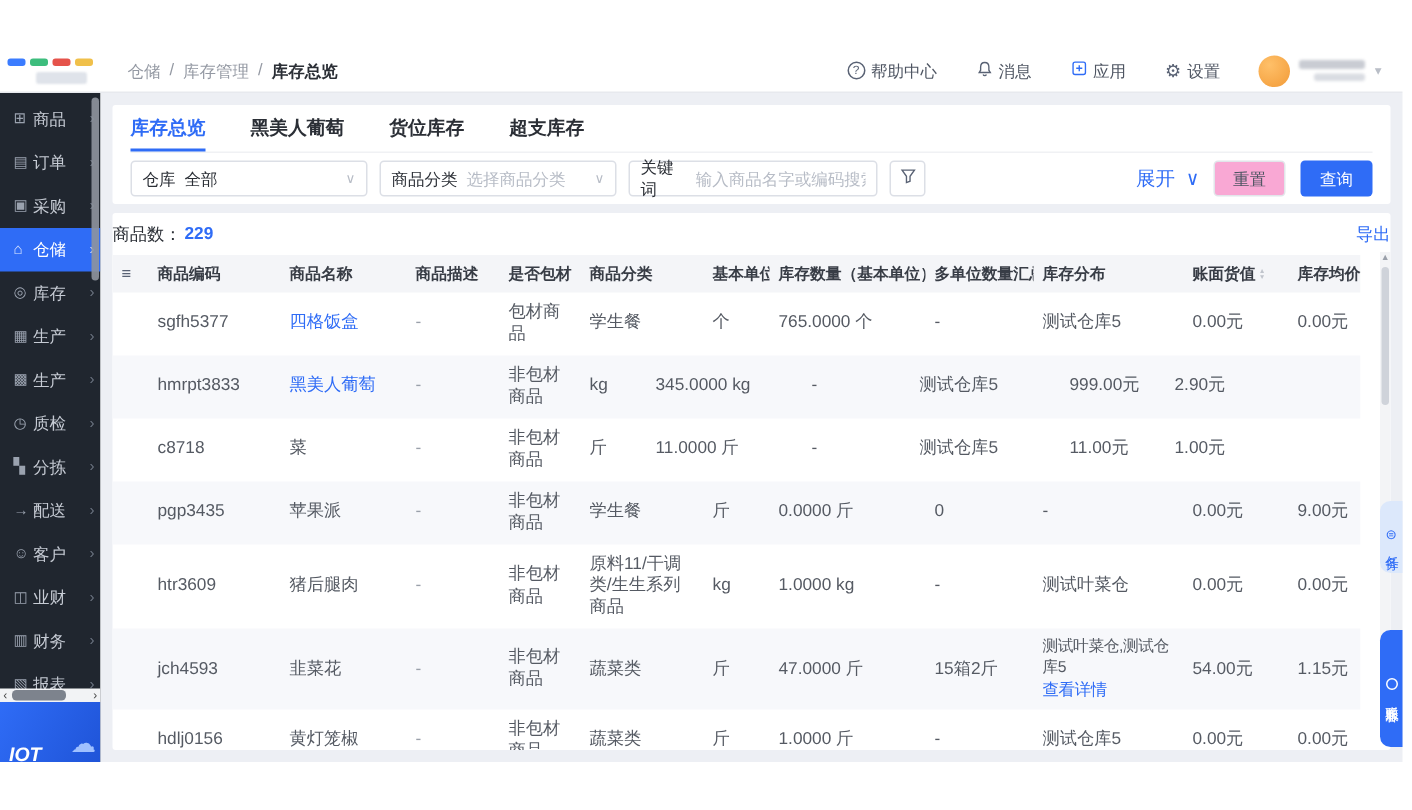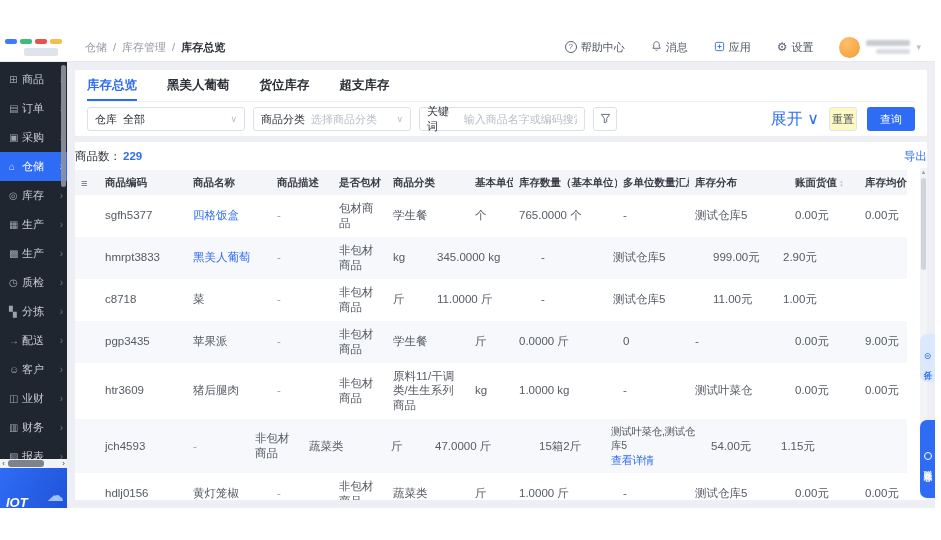--- a/index.html
+++ b/index.html
@@ -62,22 +62,22 @@
   .fbox{height:24px;border:1px solid #dcdfe6;border-radius:3px;display:flex;align-items:center;padding:0 7px;font-size:11px;gap:6px;background:#fff;cursor:pointer;}
   .fbox .lab{color:#2b2f36;}
   .fbox .val{color:#2b2f36;}
   .fbox .ph{color:#b7bcc6;}
   .fbox .chev{margin-left:auto;color:#b7bcc6;font-size:9px;}
   .f-wh{width:158px;}
   .f-cat{width:158px;}
   .f-kw{width:166px;}
   .f-funnel{width:24px;justify-content:center;padding:0;}
   .f-right{margin-left:auto;display:flex;align-items:center;gap:10px;}
-  .expand{color:#2f6cf6;font-size:16px;cursor:pointer;}
-  .btn-reset{height:24px;padding:0 2px;font-size:11px;color:#4e5562;background:#fef9c3;border:1px solid #e2e5ea;border-radius:3px;cursor:pointer;}
+  .expand{color:#2f6cf6;font-size:13px;cursor:pointer;font-family:Liberation Mono, monospace;}
+  .btn-reset{height:24px;padding:0 12px;font-size:11px;color:#4e5562;background:#f9a8d4;border:1px solid #e2e5ea;border-radius:3px;cursor:pointer;}
   .btn-search{height:24px;padding:0 13px;font-size:11px;color:#fff;background:#2f6cf6;border:none;border-radius:3px;cursor:pointer;}
 
   
   .summary{height:28px;display:flex;align-items:center;font-size:11.5px;color:#2b2f36;}
   .summary .cnt{color:#2f6cf6;font-weight:bold;margin-left:2px;}
   .export{margin-left:auto;color:#2f6cf6;cursor:pointer;}
 
   
   .t-wrap{position:relative;overflow:hidden;width:832px;}
   .t-head{display:flex;background:#f4f5f8;min-height:25px;align-items:center;}
@@ -414,20 +414,21 @@
               <div class="td" style="width: 72px;">-</div>
               <div class="td" style="width: 100px;">
                 <div>测试叶菜仓</div>
               </div>
               <div class="td" style="width: 70px;">0.00元</div>
               <div class="td" style="width: 80px;">0.00元</div>
             </div>
             <div class="t-row">
               <div class="td" style="width: 24px;"></div>
               <div class="td" style="width: 88px;">jch4593</div>
+              <div class="td" style="width: 84px;">韭菜花</div>
               <div class="td dim" style="width: 62px;">-</div>
               <div class="td" style="width: 54px;">非包材商品</div>
               <div class="td" style="width: 82px;">蔬菜类</div>
               <div class="td" style="width: 44px;">斤</div>
               <div class="td" style="width: 104px;">47.0000 斤</div>
               <div class="td" style="width: 72px;">15箱2斤</div>
               <div class="td sq" style="width: 100px;">
                 <div>测试叶菜仓,测试仓库5</div>
                 <div class="link">查看详情</div>
               </div>

